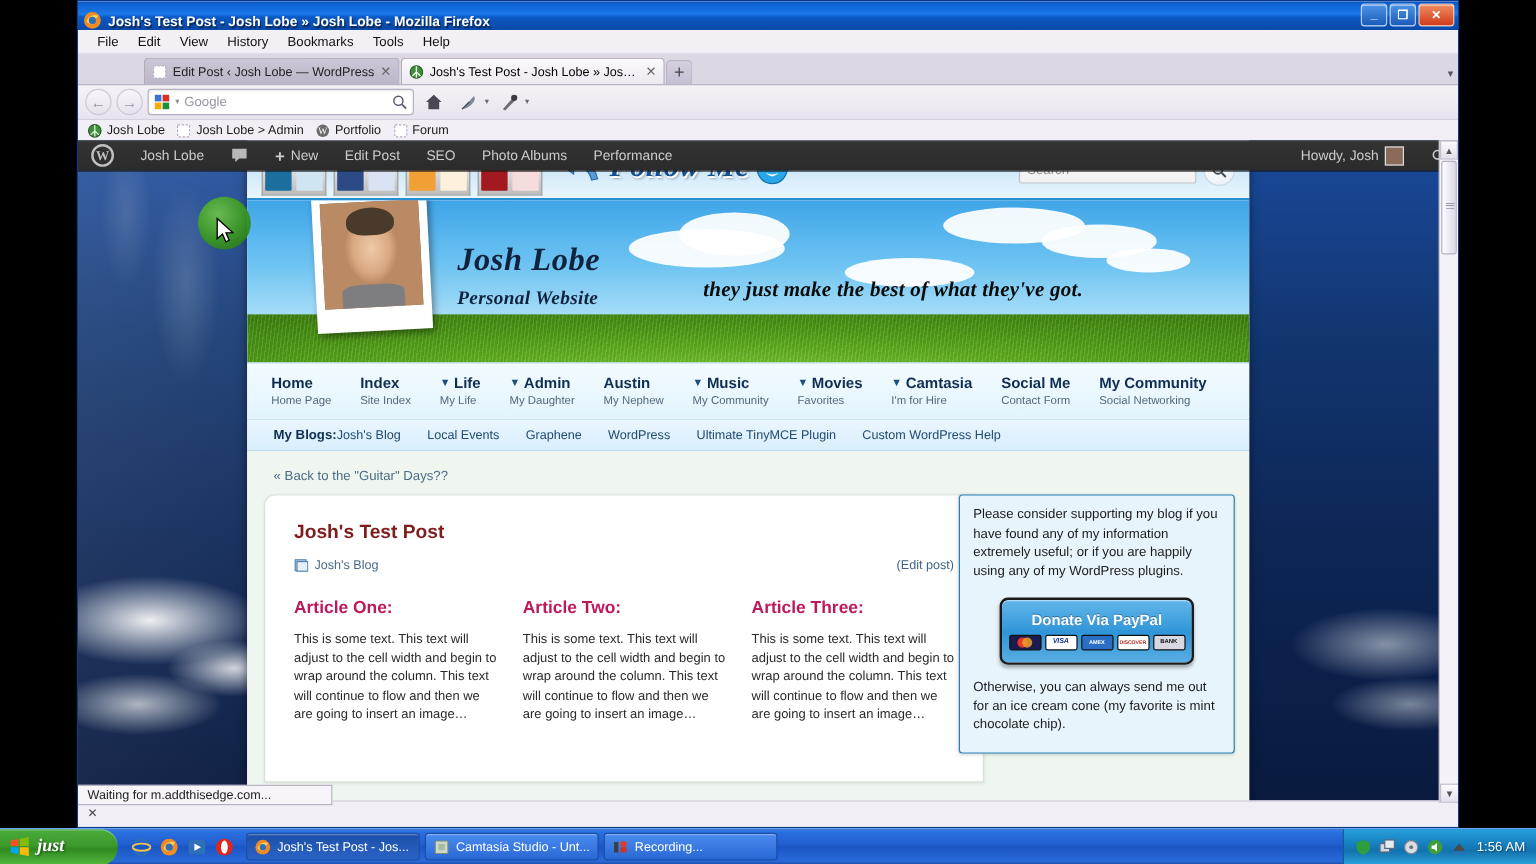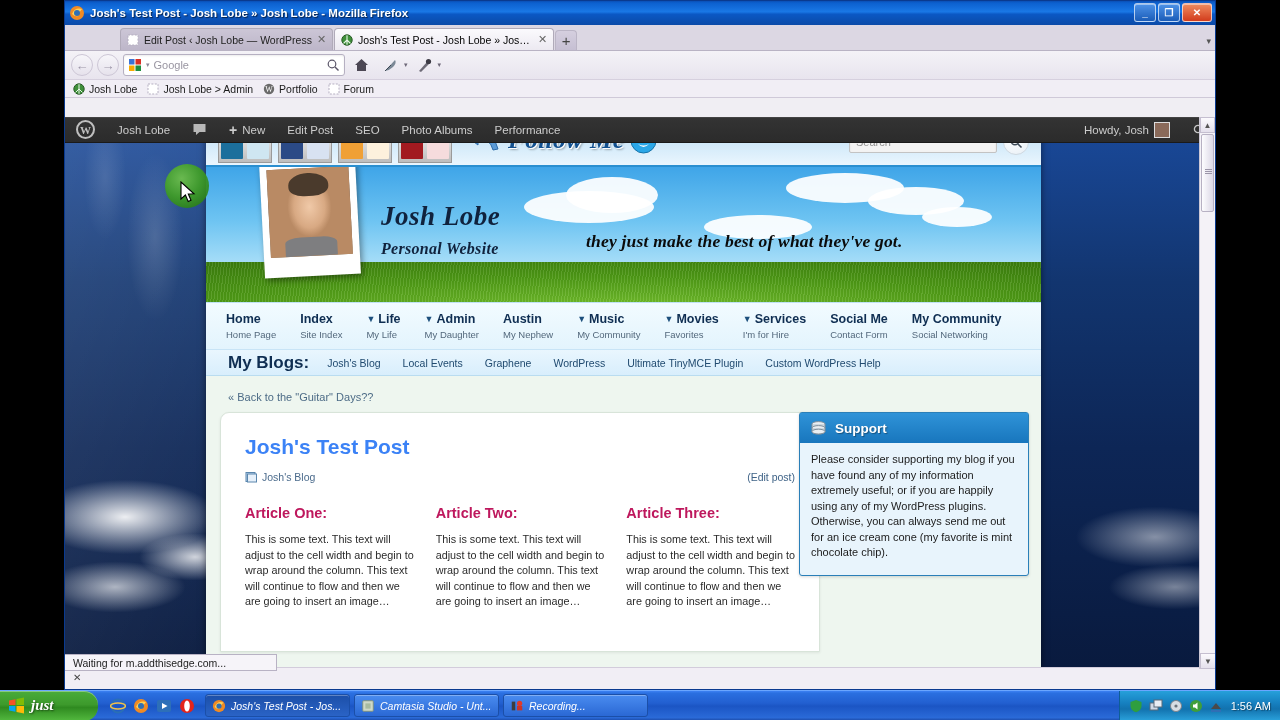--- a/index.html
+++ b/index.html
@@ -26,21 +26,21 @@
     position:absolute; left:64px; top:0; width:1152px; height:690px;
     background:#f0eef3;
     border:1px solid #0a3a8f;
     overflow:hidden;
   }
 
   
   #titlebar {
     height:24px;
     background:linear-gradient(to bottom,#0a4fb5 0%,#0c60cf 8%,#1a78e6 45%,#0b58c4 55%,#0b4aa8 100%);
-    display:flex; align-items:center; position:relative;
+    display:flex; align-items:flex-end; position:relative;
     padding-left:4px;
   }
   #titlebar .ff-ico { width:16px; height:16px; margin-right:5px; }
   #titlebar .t-text {
     color:#fff; font-weight:bold; font-size:11.5px;
     text-shadow:1px 1px 1px rgba(0,0,0,.6);
     white-space:nowrap;
   }
   .winbtns { position:absolute; right:3px; top:2px; display:flex; gap:2px; }
   .winbtn {
@@ -274,36 +274,36 @@
   .navitem .t1 { font-size:12.5px; font-weight:bold; color:#0f2e52; display:flex; align-items:center; gap:3px; }
   .navitem .t1 .chev { font-size:9px; color:#1c4f7c; }
   .navitem .t2 { font-size:9.5px; color:#53687c; margin-top:3px; }
 
   
   #blogsnav {
     height:27px; background:linear-gradient(to bottom,#e9f6fe,#d8eefc);
     border-top:1px solid #c8e4f6; border-bottom:1px solid #b9dcf0;
     display:flex; align-items:center; padding-left:22px; gap:0;
   }
-  #blogsnav .lbl { font-size:17px; font-weight:bold; color:#0f2e52; margin-right:18px; }
+  #blogsnav .lbl { font-size:11px; font-weight:bold; color:#0f2e52; }
   #blogsnav .bl { font-size:10.5px; color:#214b70; margin-right:22px; white-space:nowrap; }
 
   
   #content { background:#eef6ef; padding:10px 0 0 0; min-height:200px; position:relative; }
   #backlink { font-size:11px; color:#4c6b86; padding:5px 0 12px 22px; }
 
   #postbox {
     position:absolute; left:14px; top:36px; width:600px;
     background:#fff; border:1px solid #d8e4d9;
     border-radius:9px 9px 0 0;
     padding:22px 24px 16px 24px;
     box-shadow:0 1px 3px rgba(0,0,0,.07);
     min-height:240px;
   }
-  #posttitle { font-size:21px; font-weight:bold; color:#3b82f6; margin-bottom:12px; }
+  #posttitle { font-size:16px; font-weight:bold; color:#7f1d1d; margin-bottom:12px; }
   #postmeta { display:flex; align-items:center; justify-content:space-between; font-size:10.5px; color:#4b6b8c; }
   #postmeta .cat { display:flex; align-items:center; gap:5px; }
   #postmeta .editp { color:#3f6387; }
   .cols { display:flex; gap:22px; margin-top:22px; }
   .col { width:177px; }
   .col h3 { margin:0 0 11px 0; font-size:14.5px; color:#be185d; font-weight:bold; }
   .col p { margin:0; font-size:10.8px; line-height:15.5px; color:#2a2a2a; }
 
   
   #widget {
@@ -414,21 +414,21 @@
   .tbtask {
     height:23px; min-width:145px; max-width:152px;
     margin-right:4px; border-radius:3px;
     background:linear-gradient(to bottom,#4a8cf0,#2a68d4);
     border:1px solid #1b4fa8;
     display:flex; align-items:center; gap:5px; padding:0 6px;
     color:#fff; font-size:10.5px;
     box-shadow:inset 0 1px 0 rgba(255,255,255,.3);
   }
   .tbtask.active { background:linear-gradient(to bottom,#1c4fa8,#2a63c6); }
-  .tbtask .tl { overflow:hidden; text-overflow:ellipsis; white-space:nowrap;font-style:italic; }
+  .tbtask .tl { overflow:hidden; text-overflow:ellipsis; white-space:nowrap; }
   #tray {
     position:absolute; right:0; top:0; height:30px;
     background:linear-gradient(to bottom,#26a0da 0%,#1680c0 40%,#1272ae 60%,#2ba3dd 100%);
     border-left:1px solid #0d5f96;
     display:flex; align-items:center; gap:6px; padding:0 9px;
   }
   #tray .ti { width:14px; height:14px; }
   #tray .clock { color:#fff; font-size:11px; text-shadow:1px 1px 1px rgba(0,0,0,.4); margin-left:2px; }
 </style>
 </head>
@@ -445,20 +445,29 @@
         <circle cx="8" cy="8" r="3" fill="#2f6fb5"></circle>
       </svg>
       <div class="t-text">Josh's Test Post - Josh Lobe » Josh Lobe - Mozilla Firefox</div>
       <div class="winbtns">
         <div class="winbtn">_</div>
         <div class="winbtn">❐</div>
         <div class="winbtn close">✕</div>
       </div>
     </div>
 
+    <div id="menubar">
+      <div class="mi">File</div>
+      <div class="mi">Edit</div>
+      <div class="mi">View</div>
+      <div class="mi">History</div>
+      <div class="mi">Bookmarks</div>
+      <div class="mi">Tools</div>
+      <div class="mi">Help</div>
+    </div>
 
     <div id="tabstrip">
       <div class="tab">
         <svg class="favi" viewBox="0 0 12 12">
           <rect x="1" y="1" width="10" height="10" fill="#fff" stroke="#b5afc1" stroke-dasharray="2 1.4"></rect>
         </svg>
         <span class="label">Edit Post ‹ Josh Lobe — WordPress</span>
         <span class="x">✕</span>
       </div>
       <div class="tab active">
@@ -675,21 +684,21 @@
           <div class="navitem">
             <div class="t1">
                 <span class="chev">▼</span>
                 <span>Movies</span>
               </div>
             <div class="t2">Favorites</div>
           </div>
           <div class="navitem">
             <div class="t1">
                 <span class="chev">▼</span>
-                <span>Services</span>
+                <span>Camtasia</span>
               </div>
             <div class="t2">I'm for Hire</div>
           </div>
           <div class="navitem">
             <div class="t1">
                 <span>Social Me</span>
               </div>
             <div class="t2">Contact Form</div>
           </div>
           <div class="navitem">
@@ -736,32 +745,37 @@
                 <p>This is some text.  This text will adjust to the cell width and begin to wrap around the column.  This text will continue to flow and then we are going to insert an image…</p>
               </div>
               <div class="col">
                 <h3>Article Three:</h3>
                 <p>This is some text.  This text will adjust to the cell width and begin to wrap around the column.  This text will continue to flow and then we are going to insert an image…</p>
               </div>
             </div>
           </div>
 
           <div id="widget">
-            <div class="whead">
-              <svg width="17" height="17" viewBox="0 0 17 17">
-                <ellipse cx="8.5" cy="4" rx="6.5" ry="2.4" fill="#e9eef2" stroke="#7f8f9c"></ellipse>
-                <path d="M2 4v4c0 1.3 2.9 2.4 6.5 2.4S15 9.3 15 8V4" fill="#cdd8e0" stroke="#7f8f9c"></path>
-                <ellipse cx="8.5" cy="8" rx="6.5" ry="2.4" fill="#e9eef2" stroke="#7f8f9c"></ellipse>
-                <path d="M2 8v3.6c0 1.3 2.9 2.4 6.5 2.4S15 12.9 15 11.6V8" fill="#cdd8e0" stroke="#7f8f9c"></path>
-                <ellipse cx="8.5" cy="11.6" rx="6.5" ry="2.4" fill="#e9eef2" stroke="#7f8f9c"></ellipse>
-              </svg>
-              <span>Support</span>
-            </div>
             <div class="wbody">
               <div>Please consider supporting my blog if you have found any of my information extremely useful; or if you are happily using any of my WordPress plugins.</div>
+              <div id="paypal">
+                <div class="pl">Donate Via PayPal</div>
+                <div class="cards">
+                  <div class="card mc">
+                    <svg width="22" height="11" viewBox="0 0 22 11">
+                        <circle cx="9" cy="5.5" r="4.2" fill="#e8372b"></circle>
+                        <circle cx="13" cy="5.5" r="4.2" fill="#f0a02a" opacity=".85"></circle>
+                      </svg>
+                  </div>
+                  <div class="card" style="font-size:6px;color:#1a3a8f;font-style:italic">VISA</div>
+                  <div class="card amex">AMEX</div>
+                  <div class="card disc">DISCOVER</div>
+                  <div class="card" style="background:#d8d8e2;font-size:5px">BANK</div>
+                </div>
+              </div>
               <div>Otherwise, you can always send me out for an ice cream cone (my favorite is mint chocolate chip).</div>
             </div>
           </div>
         </div>
       </div>
     </div>
 
     <div id="wpbar">
       <div class="wi">
         <span class="wlogo">W</span>

